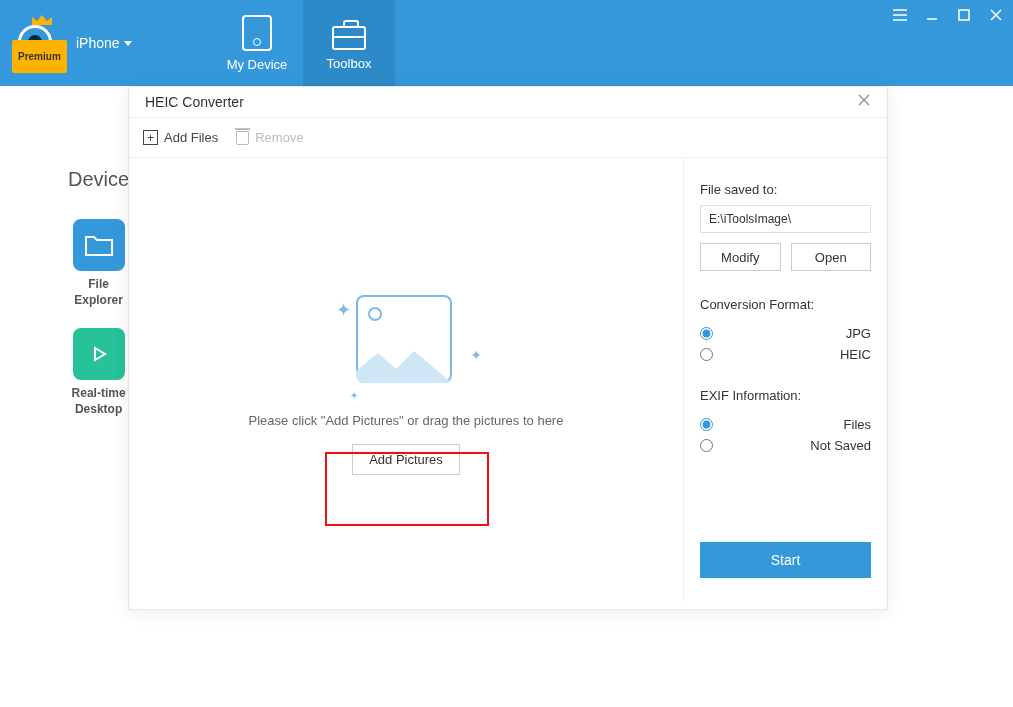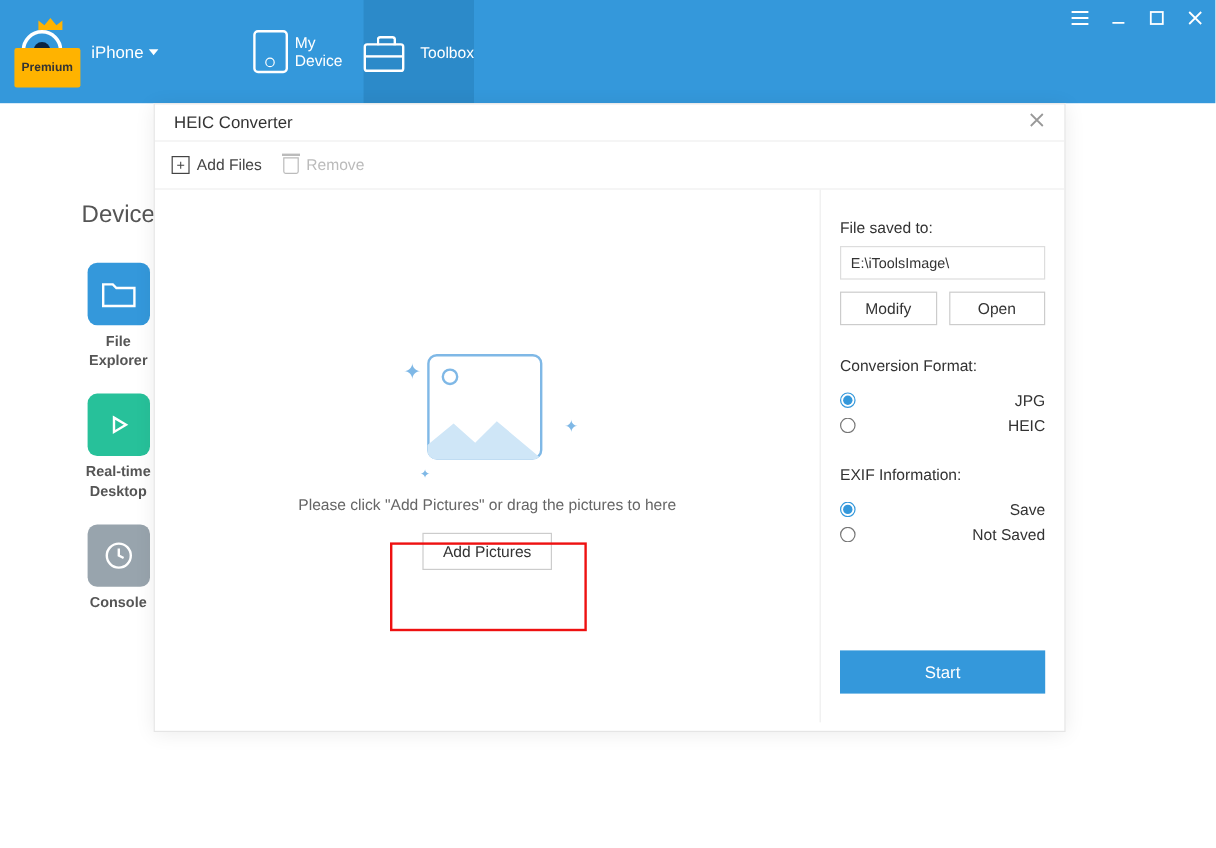--- a/index.html
+++ b/index.html
@@ -10,21 +10,21 @@
 .logo-area { width: 211px; display: flex; align-items: center; padding-left: 12px; }
 .logo-badge { position: relative; width: 56px; height: 56px; }
 .logo-crown { position: absolute; top: -2px; left: 18px; width: 24px; height: 14px; }
 .logo-eye { width: 34px; height: 34px; border: 3px solid #fff; border-radius: 50%; position: absolute; top: 10px; left: 6px; background: #3498db; display:flex; align-items:center; justify-content:center;}
 .logo-eye-inner { width: 14px; height: 14px; background: #0a2540; border-radius: 50%; }
 .premium-ribbon { position: absolute; bottom: -2px; left: 0; background: #ffb300; color: #333; font-size: 10px; font-weight: bold; padding: 11px 6px; border-radius: 2px; }
 .device-label { color: #fff; font-size: 14px; margin-left: 8px; display: flex; align-items: center; gap: 4px; }
 .dropdown-arrow { width: 0; height: 0; border-left: 4px solid transparent; border-right: 4px solid transparent; border-top: 5px solid #fff; }
 
 .tabs { display: flex; }
-.tab { width: 92px; display: flex; flex-direction: row; align-items: center; justify-content: space-between; color: #fff; font-size: 13px; cursor: pointer; gap: 6px; }
+.tab { width: 92px; display: flex; flex-direction: column; align-items: center; justify-content: center; color: #fff; font-size: 13px; cursor: pointer; gap: 6px; }
 .tab.active { background: #2c8ac9; }
 .tab-icon-device { width: 30px; height: 36px; border: 2px solid #fff; border-radius: 4px; position: relative; }
 .tab-icon-device::after { content: ""; position: absolute; bottom: 3px; left: 50%; transform: translateX(-50%); width: 6px; height: 6px; border: 1px solid #fff; border-radius: 50%; }
 .tab-icon-toolbox { width: 34px; height: 24px; border: 2px solid #fff; border-radius: 3px; position: relative; margin-top: 10px; }
 .tab-icon-toolbox::before { content: ""; position: absolute; top: -8px; left: 9px; width: 12px; height: 6px; border: 2px solid #fff; border-bottom: none; border-radius: 3px 3px 0 0; }
 .tab-icon-toolbox::after { content:""; position:absolute; top:8px; left:0; right:0; height:2px; background:#fff;}
 
 .window-controls { position: absolute; right: 8px; top: 6px; display: flex; gap: 14px; }
 .wc { width: 18px; height: 18px; display: flex; align-items: center; justify-content: center; color: #fff; cursor: pointer; }
 
@@ -146,29 +146,20 @@
 Explorer</div>
     </div>
     <div class="bg-tile">
       <div class="bg-tile-box tile-green">
           <svg width="20" height="20" viewBox="0 0 20 20">
             <path d="M6 4l10 6-10 6z" fill="none" stroke="#fff" stroke-width="2"></path>
           </svg>
         </div>
       <div class="bg-tile-label" style="white-space:pre-line">Real-time
 Desktop</div>
-    </div>
-    <div class="bg-tile">
-      <div class="bg-tile-box tile-gray">
-          <svg width="26" height="26" viewBox="0 0 26 26">
-            <circle cx="13" cy="13" r="10" fill="none" stroke="#fff" stroke-width="2"></circle>
-            <path d="M13 7v6l4 2" stroke="#fff" stroke-width="2" fill="none"></path>
-          </svg>
-        </div>
-      <div class="bg-tile-label">Console</div>
     </div>
   </div>
 </div>
 
 <div class="modal">
   <div class="modal-header">
     <div class="modal-title">HEIC Converter</div>
     <div class="modal-close">
       <svg width="14" height="14" viewBox="0 0 14 14">
           <path d="M2 2l10 10M12 2L2 12" stroke="#999" stroke-width="1.5"></path>
@@ -220,21 +211,21 @@
         <label class="radio-item">
           <input type="radio" name="fmt" style="">
           <span>HEIC</span>
         </label>
       </div>
 
       <div class="side-label">EXIF Information:</div>
       <div class="radio-group">
         <label class="radio-item">
           <input type="radio" name="exif" checked="" style="">
-          <span>Save</span>
+          <span>Files</span>
         </label>
         <label class="radio-item">
           <input type="radio" name="exif" style="">
           <span>Not Saved</span>
         </label>
       </div>
 
       <button class="start-btn">Start</button>
     </div>
   </div>

